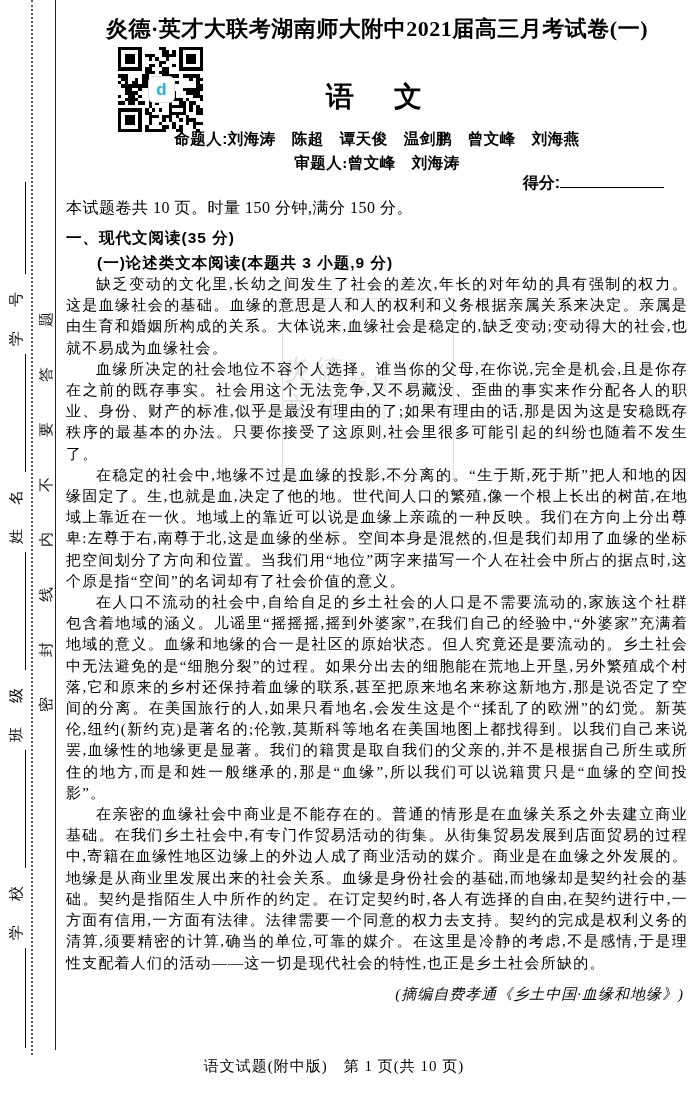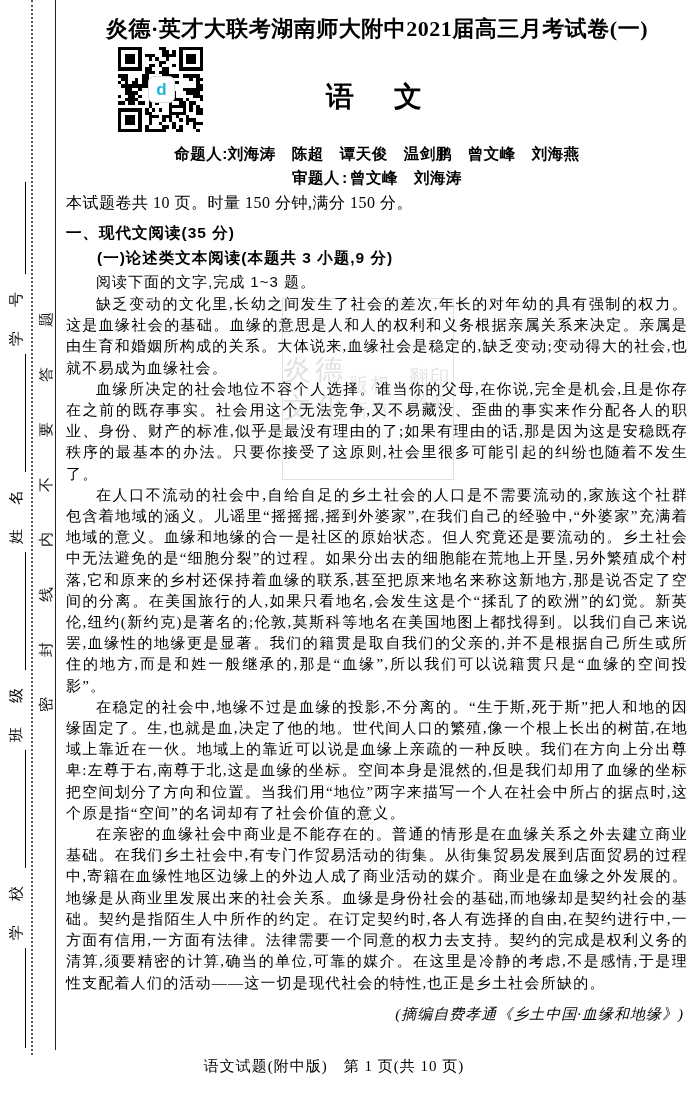--- a/index.html
+++ b/index.html
@@ -38,24 +38,24 @@
     letter-spacing:0.5px;white-space:nowrap;}
   .qr{position:absolute;left:52px;top:47px;width:85px;height:85px;}
   .qr svg{display:block;width:85px;height:85px;}
   .qr-logo{position:absolute;left:30px;top:29px;width:25px;height:25px;background:#fff;
     border:1px solid #d8d8d8;border-radius:6px;display:flex;align-items:center;
     justify-content:center;}
   .qr-d{font-family:"Liberation Sans",sans-serif;font-weight:bold;font-size:17px;
     line-height:1;}
   .subject{margin:34px 0 0;text-align:center;font-size:28px;font-weight:bold;
     letter-spacing:6px;}
-  .setters{margin:28px 0 0;text-align:center;font-size:15.5px;font-weight:bold;
+  .setters{margin:13px 0 0;text-align:center;font-size:15.5px;font-weight:bold;
     font-family:"Liberation Sans",sans-serif;letter-spacing:0.5px;}
   .reviewers{margin:3px 0 0;text-align:center;font-size:15.5px;font-weight:bold;
-    font-family:Liberation Mono, monospace;letter-spacing:0.5px;}
+    font-family:Liberation Serif, serif;letter-spacing:0.5px;}
   .score-row{margin:-2px 0 0;text-align:right;padding-right:24px;font-size:16px;
     font-weight:bold;font-family:"Liberation Sans",sans-serif;}
   .score-blank{display:inline-block;width:104px;height:15px;border-bottom:1.3px solid #000;}
   .paper-info{margin:4px 0 0;text-align:left;font-size:16px;letter-spacing:0.5px;}
 
   .sec-h1{margin:9px 0 0;font-size:15.5px;font-weight:bold;
     font-family:Liberation Sans, sans-serif;letter-spacing:1px;}
   .sec-h2{margin:4px 0 0;font-size:15.5px;font-weight:bold;
     font-family:"Liberation Sans",sans-serif;letter-spacing:1px;text-indent:2em;}
   .instruction{margin:4px 0 2px;font-size:15px;
@@ -323,32 +323,34 @@
       <div class="qr-logo">
         <span class="qr-d" id="qr-d" style="color: rgb(31, 181, 216);">d</span>
       </div>
     </div>
 
     <div class="subject">语　文</div>
 
     <div class="setters">命题人:刘海涛　陈超　谭天俊　温剑鹏　曾文峰　刘海燕</div>
     <div class="reviewers">审题人:曾文峰　刘海涛</div>
 
+    <div class="score-row">
+      <span>得分:</span><span class="score-blank"></span>
+    </div>
 
     <div class="paper-info">本试题卷共 10 页。时量 150 分钟,满分 150 分。</div>
 
     <div class="sec-h1">一、现代文阅读(35 分)</div>
     <div class="sec-h2">(一)论述类文本阅读(本题共 3 小题,9 分)</div>
-    <div class="instruction">阅读下面的文字,完成 1~3 题。</div>
 
     <div class="passage">
       <p>缺乏变动的文化里,长幼之间发生了社会的差次,年长的对年幼的具有强制的权力。这是血缘社会的基础。血缘的意思是人和人的权利和义务根据亲属关系来决定。亲属是由生育和婚姻所构成的关系。大体说来,血缘社会是稳定的,缺乏变动;变动得大的社会,也就不易成为血缘社会。</p>
       <p>血缘所决定的社会地位不容个人选择。谁当你的父母,在你说,完全是机会,且是你存在之前的既存事实。社会用这个无法竞争,又不易藏没、歪曲的事实来作分配各人的职业、身份、财产的标准,似乎是最没有理由的了;如果有理由的话,那是因为这是安稳既存秩序的最基本的办法。只要你接受了这原则,社会里很多可能引起的纠纷也随着不发生了。</p>
+      <p>在稳定的社会中,地缘不过是血缘的投影,不分离的。“生于斯,死于斯”把人和地的因缘固定了。生,也就是血,决定了他的地。世代间人口的繁殖,像一个根上长出的树苗,在地域上靠近在一伙。地域上的靠近可以说是血缘上亲疏的一种反映。我们在方向上分出尊卑:左尊于右,南尊于北,这是血缘的坐标。空间本身是混然的,但是我们却用了血缘的坐标把空间划分了方向和位置。当我们用“地位”两字来描写一个人在社会中所占的据点时,这个原是指“空间”的名词却有了社会价值的意义。</p>
       <p>在人口不流动的社会中,自给自足的乡土社会的人口是不需要流动的,家族这个社群包含着地域的涵义。儿谣里“摇摇摇,摇到外婆家”,在我们自己的经验中,“外婆家”充满着地域的意义。血缘和地缘的合一是社区的原始状态。但人究竟还是要流动的。乡土社会中无法避免的是“细胞分裂”的过程。如果分出去的细胞能在荒地上开垦,另外繁殖成个村落,它和原来的乡村还保持着血缘的联系,甚至把原来地名来称这新地方,那是说否定了空间的分离。在美国旅行的人,如果只看地名,会发生这是个“揉乱了的欧洲”的幻觉。新英伦,纽约(新约克)是著名的;伦敦,莫斯科等地名在美国地图上都找得到。以我们自己来说罢,血缘性的地缘更是显著。我们的籍贯是取自我们的父亲的,并不是根据自己所生或所住的地方,而是和姓一般继承的,那是“血缘”,所以我们可以说籍贯只是“血缘的空间投影”。</p>
-      <p>在稳定的社会中,地缘不过是血缘的投影,不分离的。“生于斯,死于斯”把人和地的因缘固定了。生,也就是血,决定了他的地。世代间人口的繁殖,像一个根上长出的树苗,在地域上靠近在一伙。地域上的靠近可以说是血缘上亲疏的一种反映。我们在方向上分出尊卑:左尊于右,南尊于北,这是血缘的坐标。空间本身是混然的,但是我们却用了血缘的坐标把空间划分了方向和位置。当我们用“地位”两字来描写一个人在社会中所占的据点时,这个原是指“空间”的名词却有了社会价值的意义。</p>
       <p>在亲密的血缘社会中商业是不能存在的。普通的情形是在血缘关系之外去建立商业基础。在我们乡土社会中,有专门作贸易活动的街集。从街集贸易发展到店面贸易的过程中,寄籍在血缘性地区边缘上的外边人成了商业活动的媒介。商业是在血缘之外发展的。地缘是从商业里发展出来的社会关系。血缘是身份社会的基础,而地缘却是契约社会的基础。契约是指陌生人中所作的约定。在订定契约时,各人有选择的自由,在契约进行中,一方面有信用,一方面有法律。法律需要一个同意的权力去支持。契约的完成是权利义务的清算,须要精密的计算,确当的单位,可靠的媒介。在这里是冷静的考虑,不是感情,于是理性支配着人们的活动——这一切是现代社会的特性,也正是乡土社会所缺的。</p>
       <div class="attribution">(摘编自费孝通《乡土中国·血缘和地缘》)</div>
     </div>
 
   </div>
 
   <div class="footer">语文试题(附中版)　第 1 页(共 10 页)</div>
 
 </div>
 

